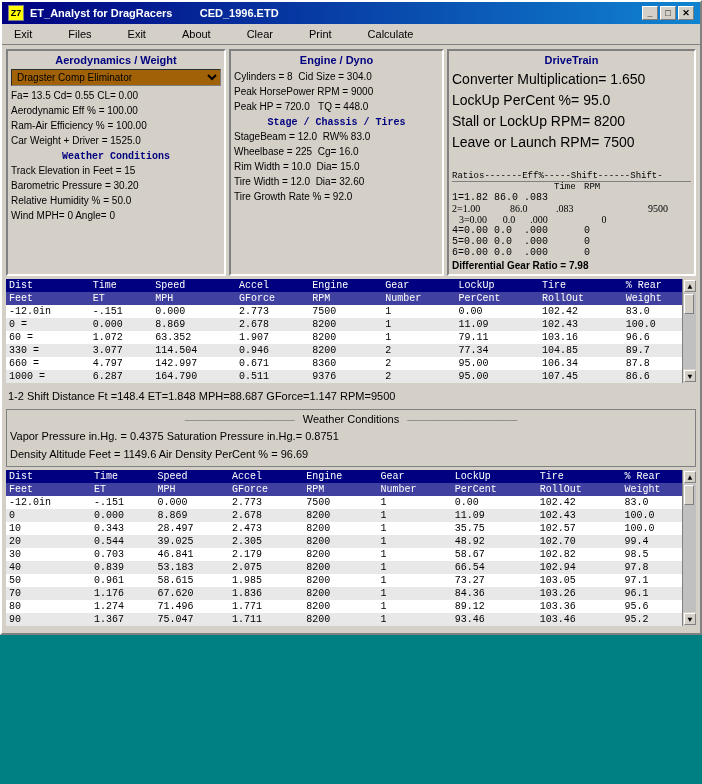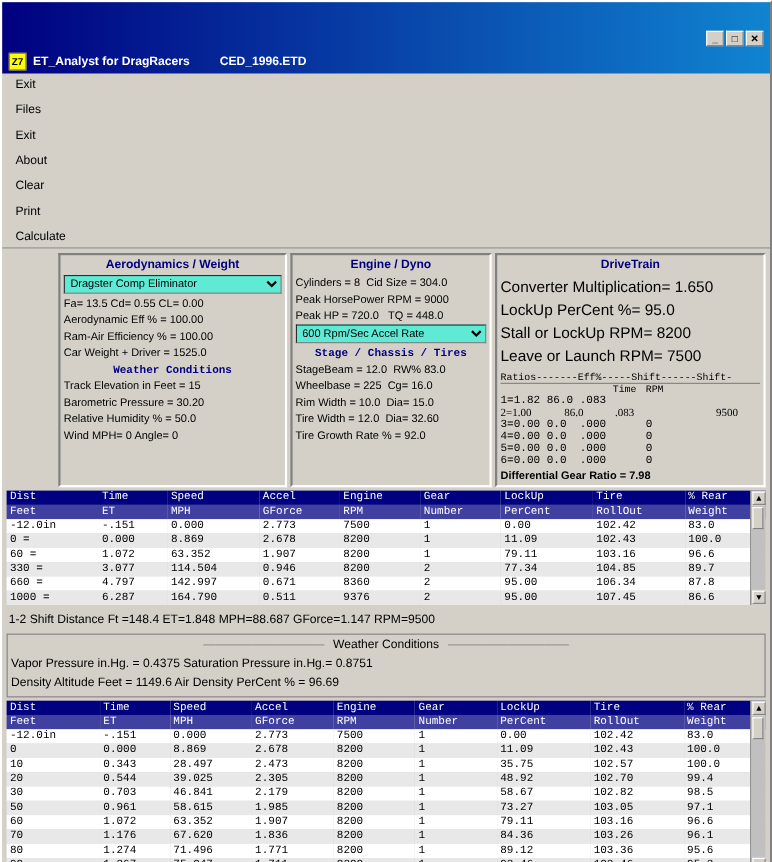--- a/index.html
+++ b/index.html
@@ -26,21 +26,20 @@
       align-items: center;
       justify-content: space-between;
       font-size: 11px;
       font-weight: bold;
       font-family: Arial, sans-serif;
     }
     .title-bar-left {
       display: flex;
       align-items: center;
       gap: 6px;
-      margin-top: 43px;
     }
     .title-icon {
       width: 16px;
       height: 16px;
       background: #ffff00;
       border: 1px solid #808080;
       font-size: 9px;
       display: flex;
       align-items: center;
       justify-content: center;
@@ -62,23 +61,22 @@
       display: flex;
       align-items: center;
       justify-content: center;
       cursor: pointer;
       color: black;
     }
     .menu-bar {
       background: #d4d0c8;
       display: flex;
       padding: 2px 4px;
-      gap: 7px;
+      gap: 20px;
       border-bottom: 1px solid #808080;
-      flex-direction: column;
     }
     .menu-item {
       padding: 2px 8px;
       font-family: Arial, sans-serif;
       font-size: 11px;
       cursor: pointer;
     }
     .content {
       padding: 4px;
       background: #d4d0c8;
@@ -98,42 +96,42 @@
       padding: 3px;
     }
     .panel-title {
       font-family: Arial, sans-serif;
       font-size: 11px;
       font-weight: bold;
       color: #000080;
       margin-bottom: 3px;
       text-align: center;
     }
-    .aero-panel { width: 220px; margin-left: 47px; }
-    .engine-panel { width: 194px; }
+    .aero-panel { width: 220px; }
+    .engine-panel { width: 215px; }
     .drivetrain-panel { flex: 1; }
 
     .panel-row {
       font-size: 10px;
       line-height: 1.5;
       font-family: Arial, sans-serif;
     }
     .section-title {
       font-family: Liberation Mono, monospace;
       font-size: 10px;
       font-weight: bold;
       color: #000080;
       margin-top: 3px;
       margin-bottom: 1px;
       text-align: center;
     }
     select.dropdown {
       width: 100%;
       font-size: 10px;
-      background: #5eead4;
+      background: #a16207;
       border: 1px inset #808080;
       padding: 1px;
       font-family: Arial, sans-serif;
       margin-bottom: 2px;
     }
     .data-table {
       width: 100%;
       border-collapse: collapse;
       font-size: 10px;
       font-family: 'Courier New', monospace;
@@ -181,21 +179,21 @@
     .weather-title::before, .weather-title::after {
       content: '——————————';
       color: #808080;
     }
     .weather-row {
       font-family: Arial, sans-serif;
       font-size: 11px;
       line-height: 1.6;
     }
     .ratios-section {
-      margin-top: 4px;
+      margin-top: 18px;
     }
     .diff-gear {
       font-size: 10px;
       font-family: Arial, sans-serif;
       margin-top: 2px;
       font-weight: bold;
     }
   </style>
 </head>
 <body>
@@ -250,23 +248,20 @@
 
       <div class="panel engine-panel">
         <div class="panel-title">Engine / Dyno</div>
         <div class="panel-row">
           <span>Cylinders = 8</span>&nbsp;&nbsp;<span>Cid Size = 304.0</span>
         </div>
         <div class="panel-row">Peak HorsePower  RPM = 9000</div>
         <div class="panel-row">
           <span>Peak HP = 720.0</span>&nbsp;&nbsp;&nbsp;<span>TQ = 448.0</span>
         </div>
-        <select class="dropdown">
-          <option>600 Rpm/Sec Accel Rate</option>
-        </select>
         <div class="section-title">Stage / Chassis / Tires</div>
         <div class="panel-row">
           <span>StageBeam = 12.0</span>&nbsp;&nbsp;<span>RW% 83.0</span>
         </div>
         <div class="panel-row">
           <span>Wheelbase = 225</span>&nbsp;&nbsp;<span>Cg= 16.0</span>
         </div>
         <div class="panel-row">
           <span>Rim Width = 10.0</span>&nbsp;&nbsp;<span>Dia= 15.0</span>
         </div>
@@ -300,21 +295,21 @@
               <span></span>
               <span></span>
           </div>
           <div style="display:grid; grid-template-columns:42px 30px 30px 30px 40px; font-size:10px; font-family:Liberation Serif, serif;gap:16px;">
             <span>2=1.00</span>
               <span>86.0</span>
               <span>.083</span>
               <span></span>
               <span>9500</span>
           </div>
-          <div style="display:grid; grid-template-columns:42px 30px 30px 30px 40px; font-size:10px; font-family:Liberation Mono, monospace;">
+          <div style="display:grid; grid-template-columns:42px 30px 30px 30px 40px; font-size:10px; font-family:Liberation Serif, serif;text-align:center;">
             <span>3=0.00</span>
               <span>0.0</span>
               <span>.000</span>
               <span></span>
               <span>0</span>
           </div>
           <div style="display:grid; grid-template-columns:42px 30px 30px 30px 40px; font-size:10px; font-family:'Courier New';">
             <span>4=0.00</span>
               <span>0.0</span>
               <span>.000</span>
@@ -530,40 +525,40 @@
               <td>0.703</td>
               <td>46.841</td>
               <td>2.179</td>
               <td>8200</td>
               <td>1</td>
               <td>58.67</td>
               <td>102.82</td>
               <td>98.5</td>
             </tr>
             <tr>
+              <td>40</td>
+              <td>0.839</td>
+              <td>53.183</td>
+              <td>2.075</td>
+              <td>8200</td>
+              <td>1</td>
+              <td>66.54</td>
+              <td>102.94</td>
+              <td>97.8</td>
+            </tr>
+            <tr>
               <td>50</td>
               <td>0.961</td>
               <td>58.615</td>
               <td>1.985</td>
               <td>8200</td>
               <td>1</td>
               <td>73.27</td>
               <td>103.05</td>
               <td>97.1</td>
-            </tr>
-            <tr>
-              <td>60</td>
-              <td>1.072</td>
-              <td>63.352</td>
-              <td>1.907</td>
-              <td>8200</td>
-              <td>1</td>
-              <td>79.11</td>
-              <td>103.16</td>
-              <td>96.6</td>
             </tr>
             <tr>
               <td>70</td>
               <td>1.176</td>
               <td>67.620</td>
               <td>1.836</td>
               <td>8200</td>
               <td>1</td>
               <td>84.36</td>
               <td>103.26</td>

